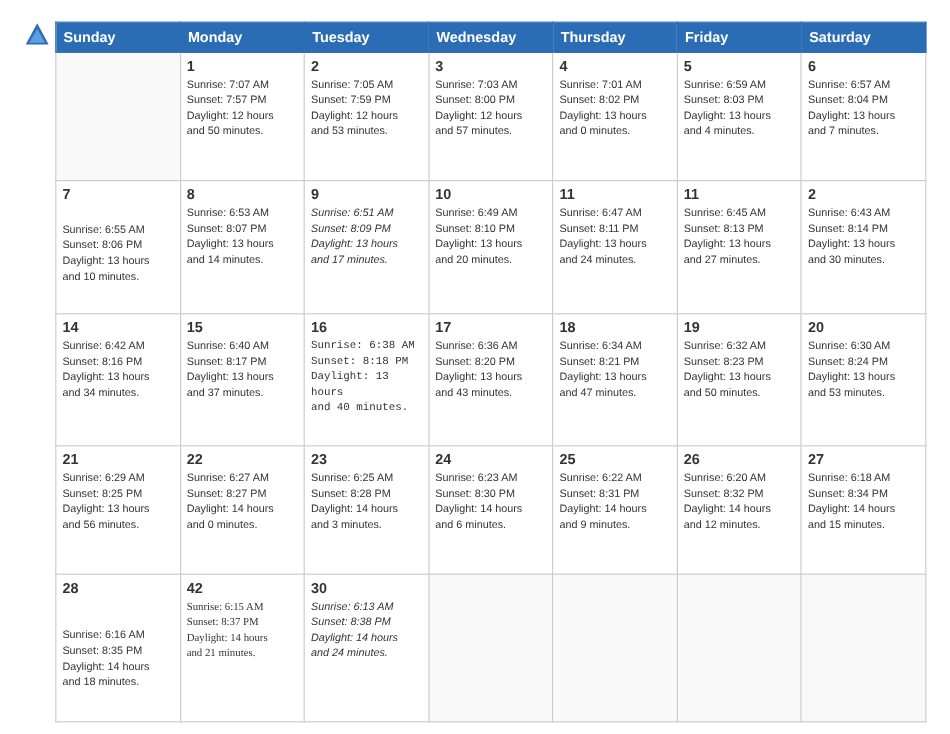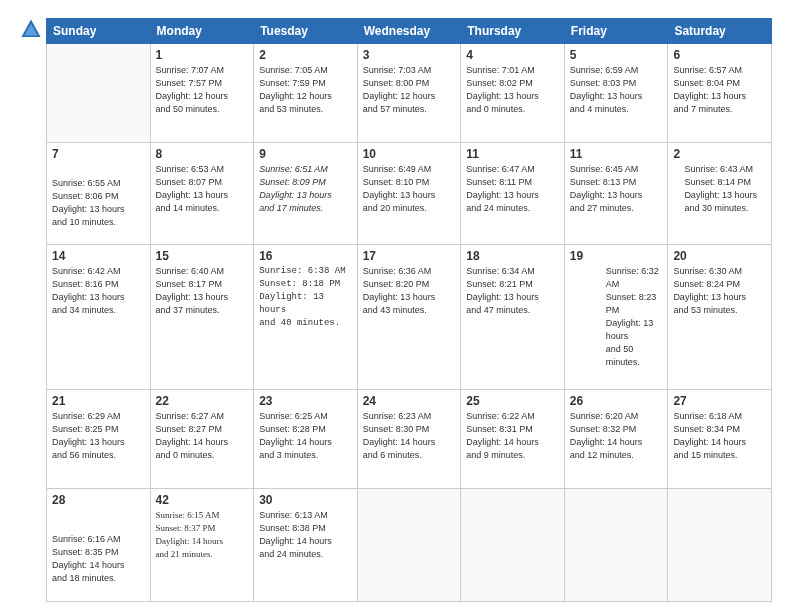--- a/index.html
+++ b/index.html
@@ -216,21 +216,21 @@
           </td>
           <td>
             <span class="day-num">11</span>
             <div class="day-info" style="white-space: pre-line;">Sunrise: 6:45 AM
 Sunset: 8:13 PM
 Daylight: 13 hours
 and 27 minutes.</div>
           </td>
           <td>
             <span class="day-num">2</span>
-            <div class="day-info" style="white-space: pre-line; margin-left: 11px;">Sunrise: 6:43 AM
+            <div class="day-info" style="white-space: pre-line;">Sunrise: 6:43 AM
 Sunset: 8:14 PM
 Daylight: 13 hours
 and 30 minutes.</div>
           </td>
         </tr>
         <tr>
           <td>
             <span class="day-num">14</span>
             <div class="day-info" style="white-space: pre-line;">Sunrise: 6:42 AM
 Sunset: 8:16 PM
@@ -260,21 +260,21 @@
           </td>
           <td>
             <span class="day-num">18</span>
             <div class="day-info" style="white-space: pre-line;">Sunrise: 6:34 AM
 Sunset: 8:21 PM
 Daylight: 13 hours
 and 47 minutes.</div>
           </td>
           <td>
             <span class="day-num">19</span>
-            <div class="day-info" style="white-space: pre-line; margin-left: 36px;">Sunrise: 6:32 AM
+            <div class="day-info" style="white-space: pre-line;">Sunrise: 6:32 AM
 Sunset: 8:23 PM
 Daylight: 13 hours
 and 50 minutes.</div>
           </td>
           <td>
             <span class="day-num">20</span>
             <div class="day-info" style="white-space: pre-line;">Sunrise: 6:30 AM
 Sunset: 8:24 PM
 Daylight: 13 hours
 and 53 minutes.</div>
@@ -341,21 +341,21 @@
           </td>
           <td>
             <span class="day-num">42</span>
             <div class="day-info" style="white-space: pre-line; font-family: Liberation Serif, serif;">Sunrise: 6:15 AM
 Sunset: 8:37 PM
 Daylight: 14 hours
 and 21 minutes.</div>
           </td>
           <td>
             <span class="day-num">30</span>
-            <div class="day-info" style="white-space: pre-line;">Sunrise: 6:13 AM
+            <div class="day-info" style="white-space: pre-line; font-style: italic;">Sunrise: 6:13 AM
 Sunset: 8:38 PM
 Daylight: 14 hours
 and 24 minutes.</div>
           </td>
           <td class="empty"></td>
           <td class="empty"></td>
           <td class="empty"></td>
           <td class="empty"></td>
         </tr>
       </tbody>

